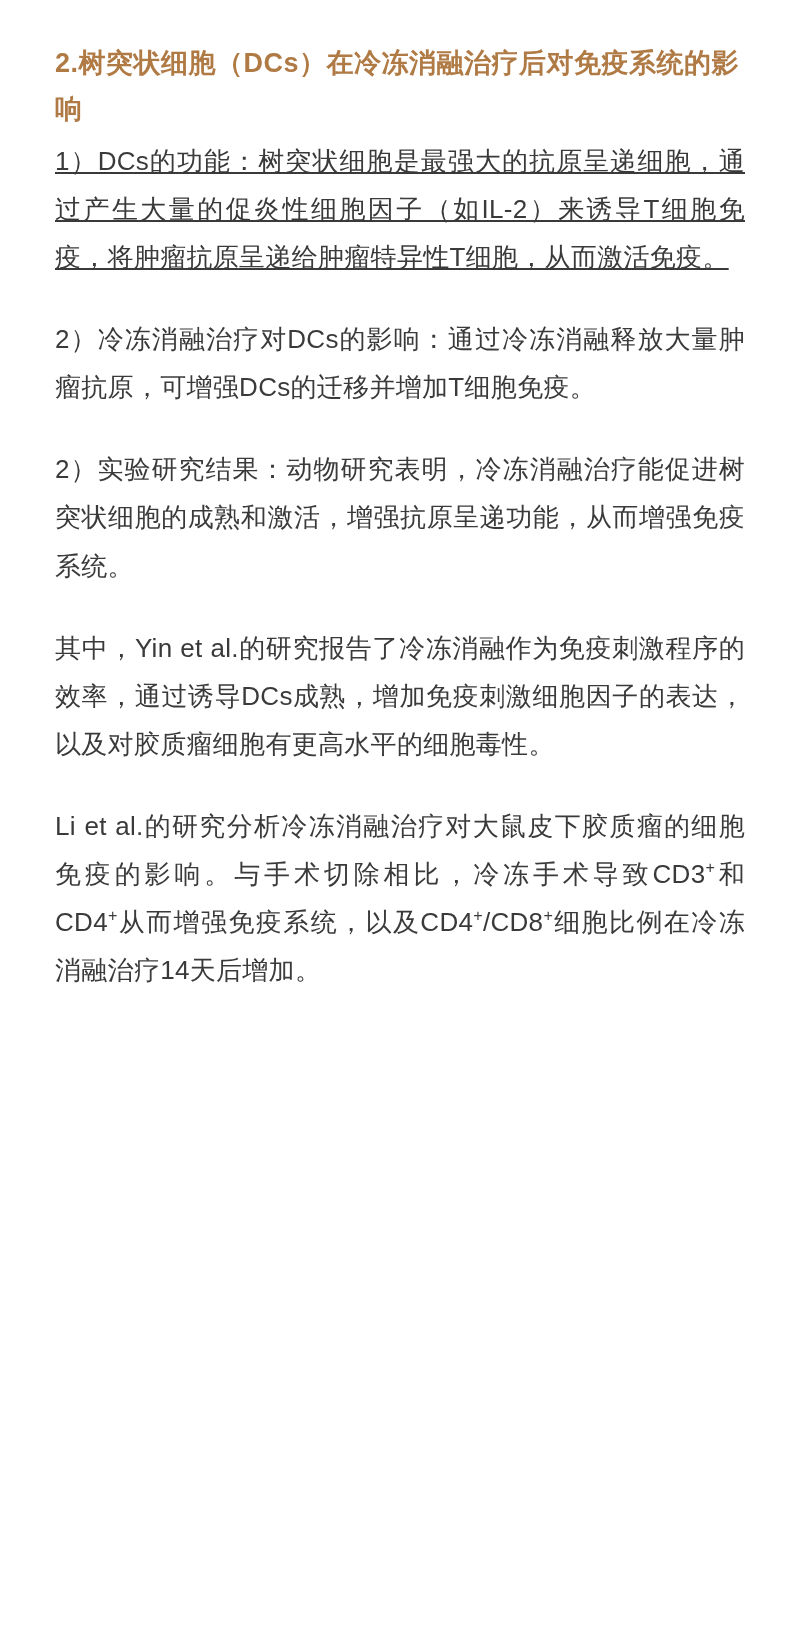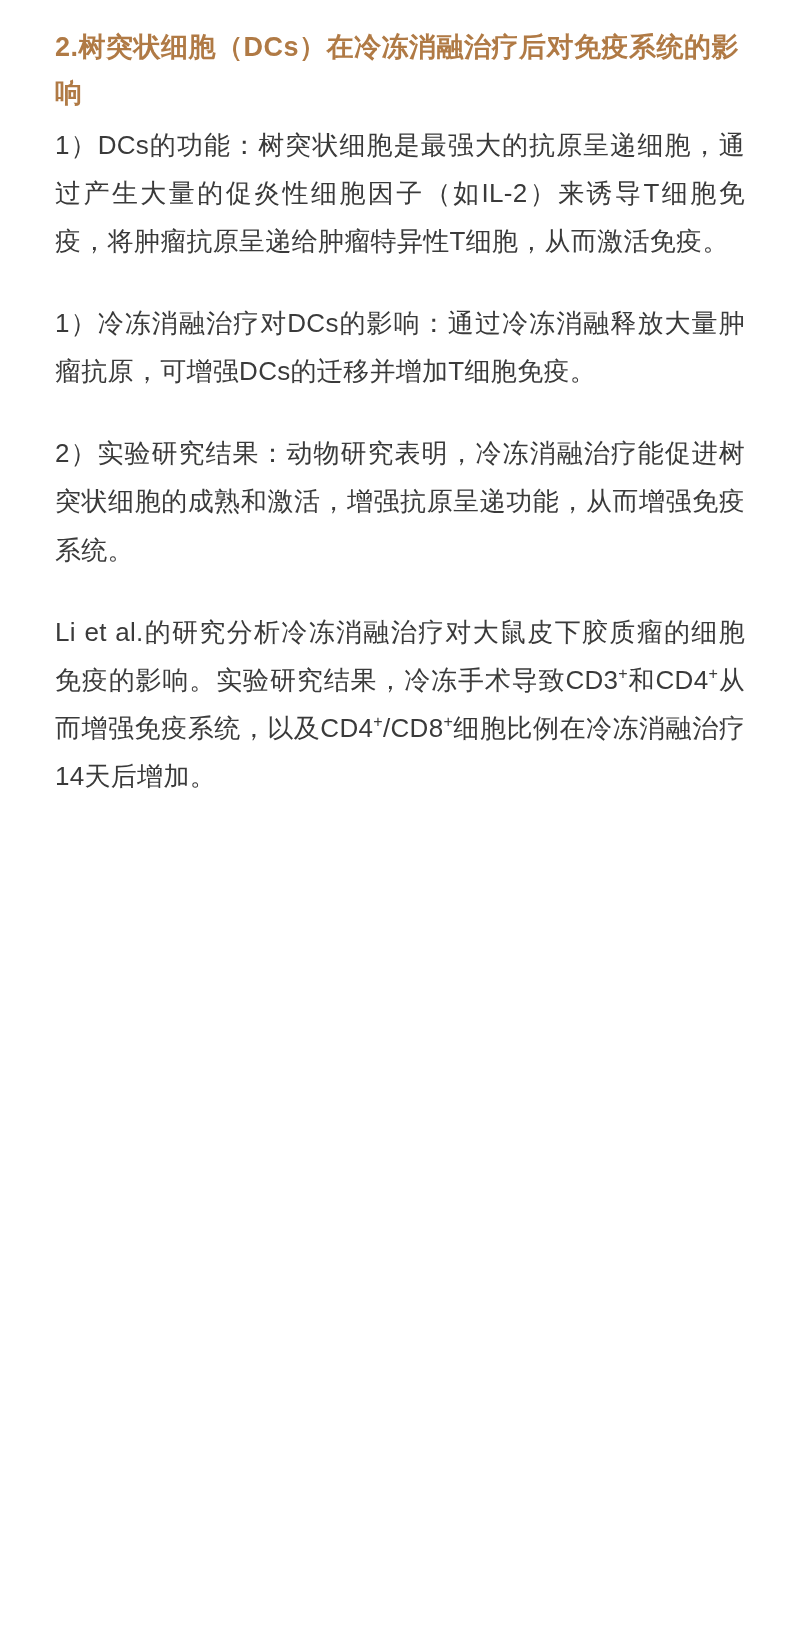--- a/index.html
+++ b/index.html
@@ -10,21 +10,21 @@
   body {
     width: 800px;
     min-height: 1631px;
     font-family: "Liberation Sans", "DejaVu Sans", sans-serif;
     color: #333333;
     -webkit-font-smoothing: antialiased;
   }
   .page {
     width: 800px;
     box-sizing: border-box;
-    padding: 24px 55px 30px 55px;
+    padding: 40px 55px 30px 55px;
   }
   .section-heading {
     color: #b07a45;
     font-weight: bold;
     font-size: 27px;
     line-height: 1.72;
     letter-spacing: 0.5px;
     margin: 0 0 2px 0;
   }
   .para {
@@ -34,36 +34,38 @@
     margin: 0 0 34px 0;
     letter-spacing: 0.3px;
     text-align: justify;
     text-justify: inter-character;
   }
   .para:last-child {
     margin-bottom: 0;
   }
   .para.first {
     margin-top: 4px;
+    text-decoration: underline;
   }
   sup {
     font-size: 0.62em;
     vertical-align: super;
     line-height: 0;
   }
 </style>
 </head>
 <body>
 
 <div class="page">
 
   <h2 class="section-heading">2.树突状细胞（DCs）在冷冻消融治疗后对免疫系统的影响</h2>
 
   <p class="para first">1）DCs的功能：树突状细胞是最强大的抗原呈递细胞，通过产生大量的促炎性细胞因子（如IL-2）来诱导T细胞免疫，将肿瘤抗原呈递给肿瘤特异性T细胞，从而激活免疫。</p>
 
-  <p class="para">1）冷冻消融治疗对DCs的影响：通过冷冻消融释放大量肿瘤抗原，可增强DCs的迁移并增加T细胞免疫。</p>
+  <p class="para">2）冷冻消融治疗对DCs的影响：通过冷冻消融释放大量肿瘤抗原，可增强DCs的迁移并增加T细胞免疫。</p>
 
   <p class="para">2）实验研究结果：动物研究表明，冷冻消融治疗能促进树突状细胞的成熟和激活，增强抗原呈递功能，从而增强免疫系统。</p>
 
+  <p class="para">其中，Yin et al.的研究报告了冷冻消融作为免疫刺激程序的效率，通过诱导DCs成熟，增加免疫刺激细胞因子的表达，以及对胶质瘤细胞有更高水平的细胞毒性。</p>
 
-  <p class="para"><span>Li et al.的研究分析冷冻消融治疗对大鼠皮下胶质瘤的细胞免疫的影响。实验研究结果，冷冻手术导致CD3</span><sup>+</sup><span>和CD4</span><sup>+</sup><span>从而增强免疫系统，以及CD4</span><sup>+</sup><span>/CD8</span><sup>+</sup><span>细胞比例在冷冻消融治疗14天后增加。</span></p>
+  <p class="para"><span>Li et al.的研究分析冷冻消融治疗对大鼠皮下胶质瘤的细胞免疫的影响。与手术切除相比，冷冻手术导致CD3</span><sup>+</sup><span>和CD4</span><sup>+</sup><span>从而增强免疫系统，以及CD4</span><sup>+</sup><span>/CD8</span><sup>+</sup><span>细胞比例在冷冻消融治疗14天后增加。</span></p>
 
 </div>
 
 </body></html>

